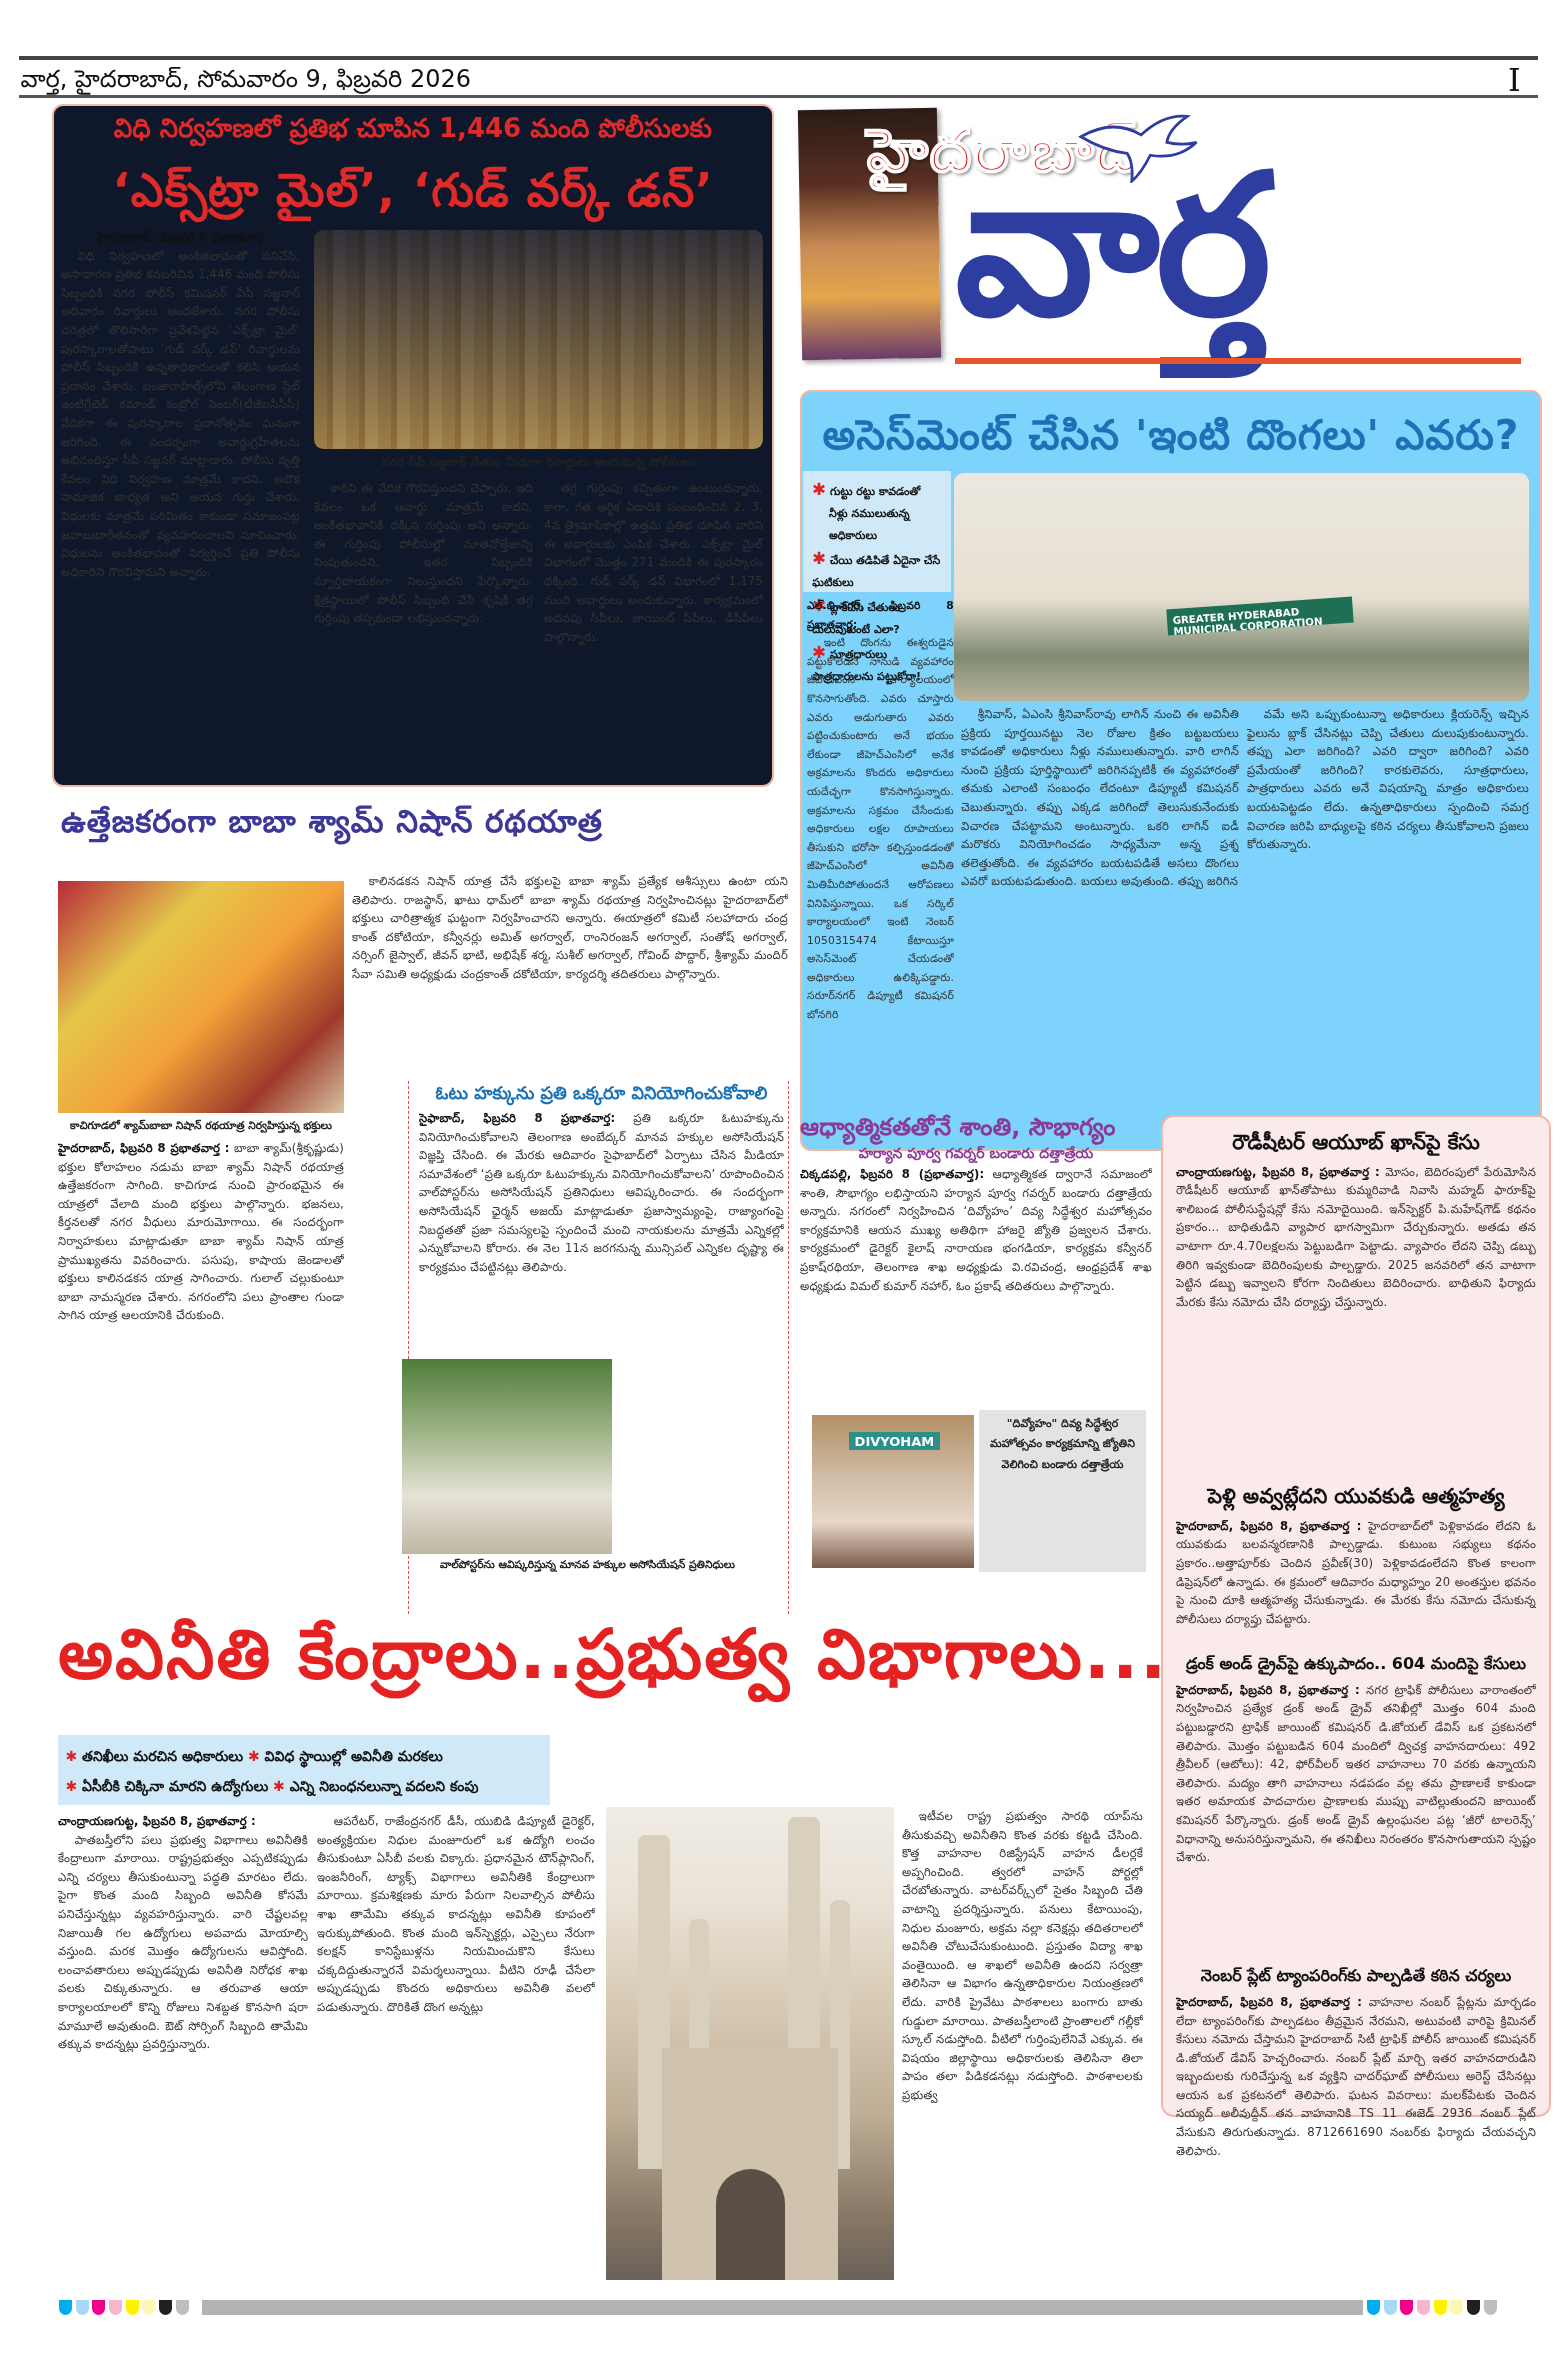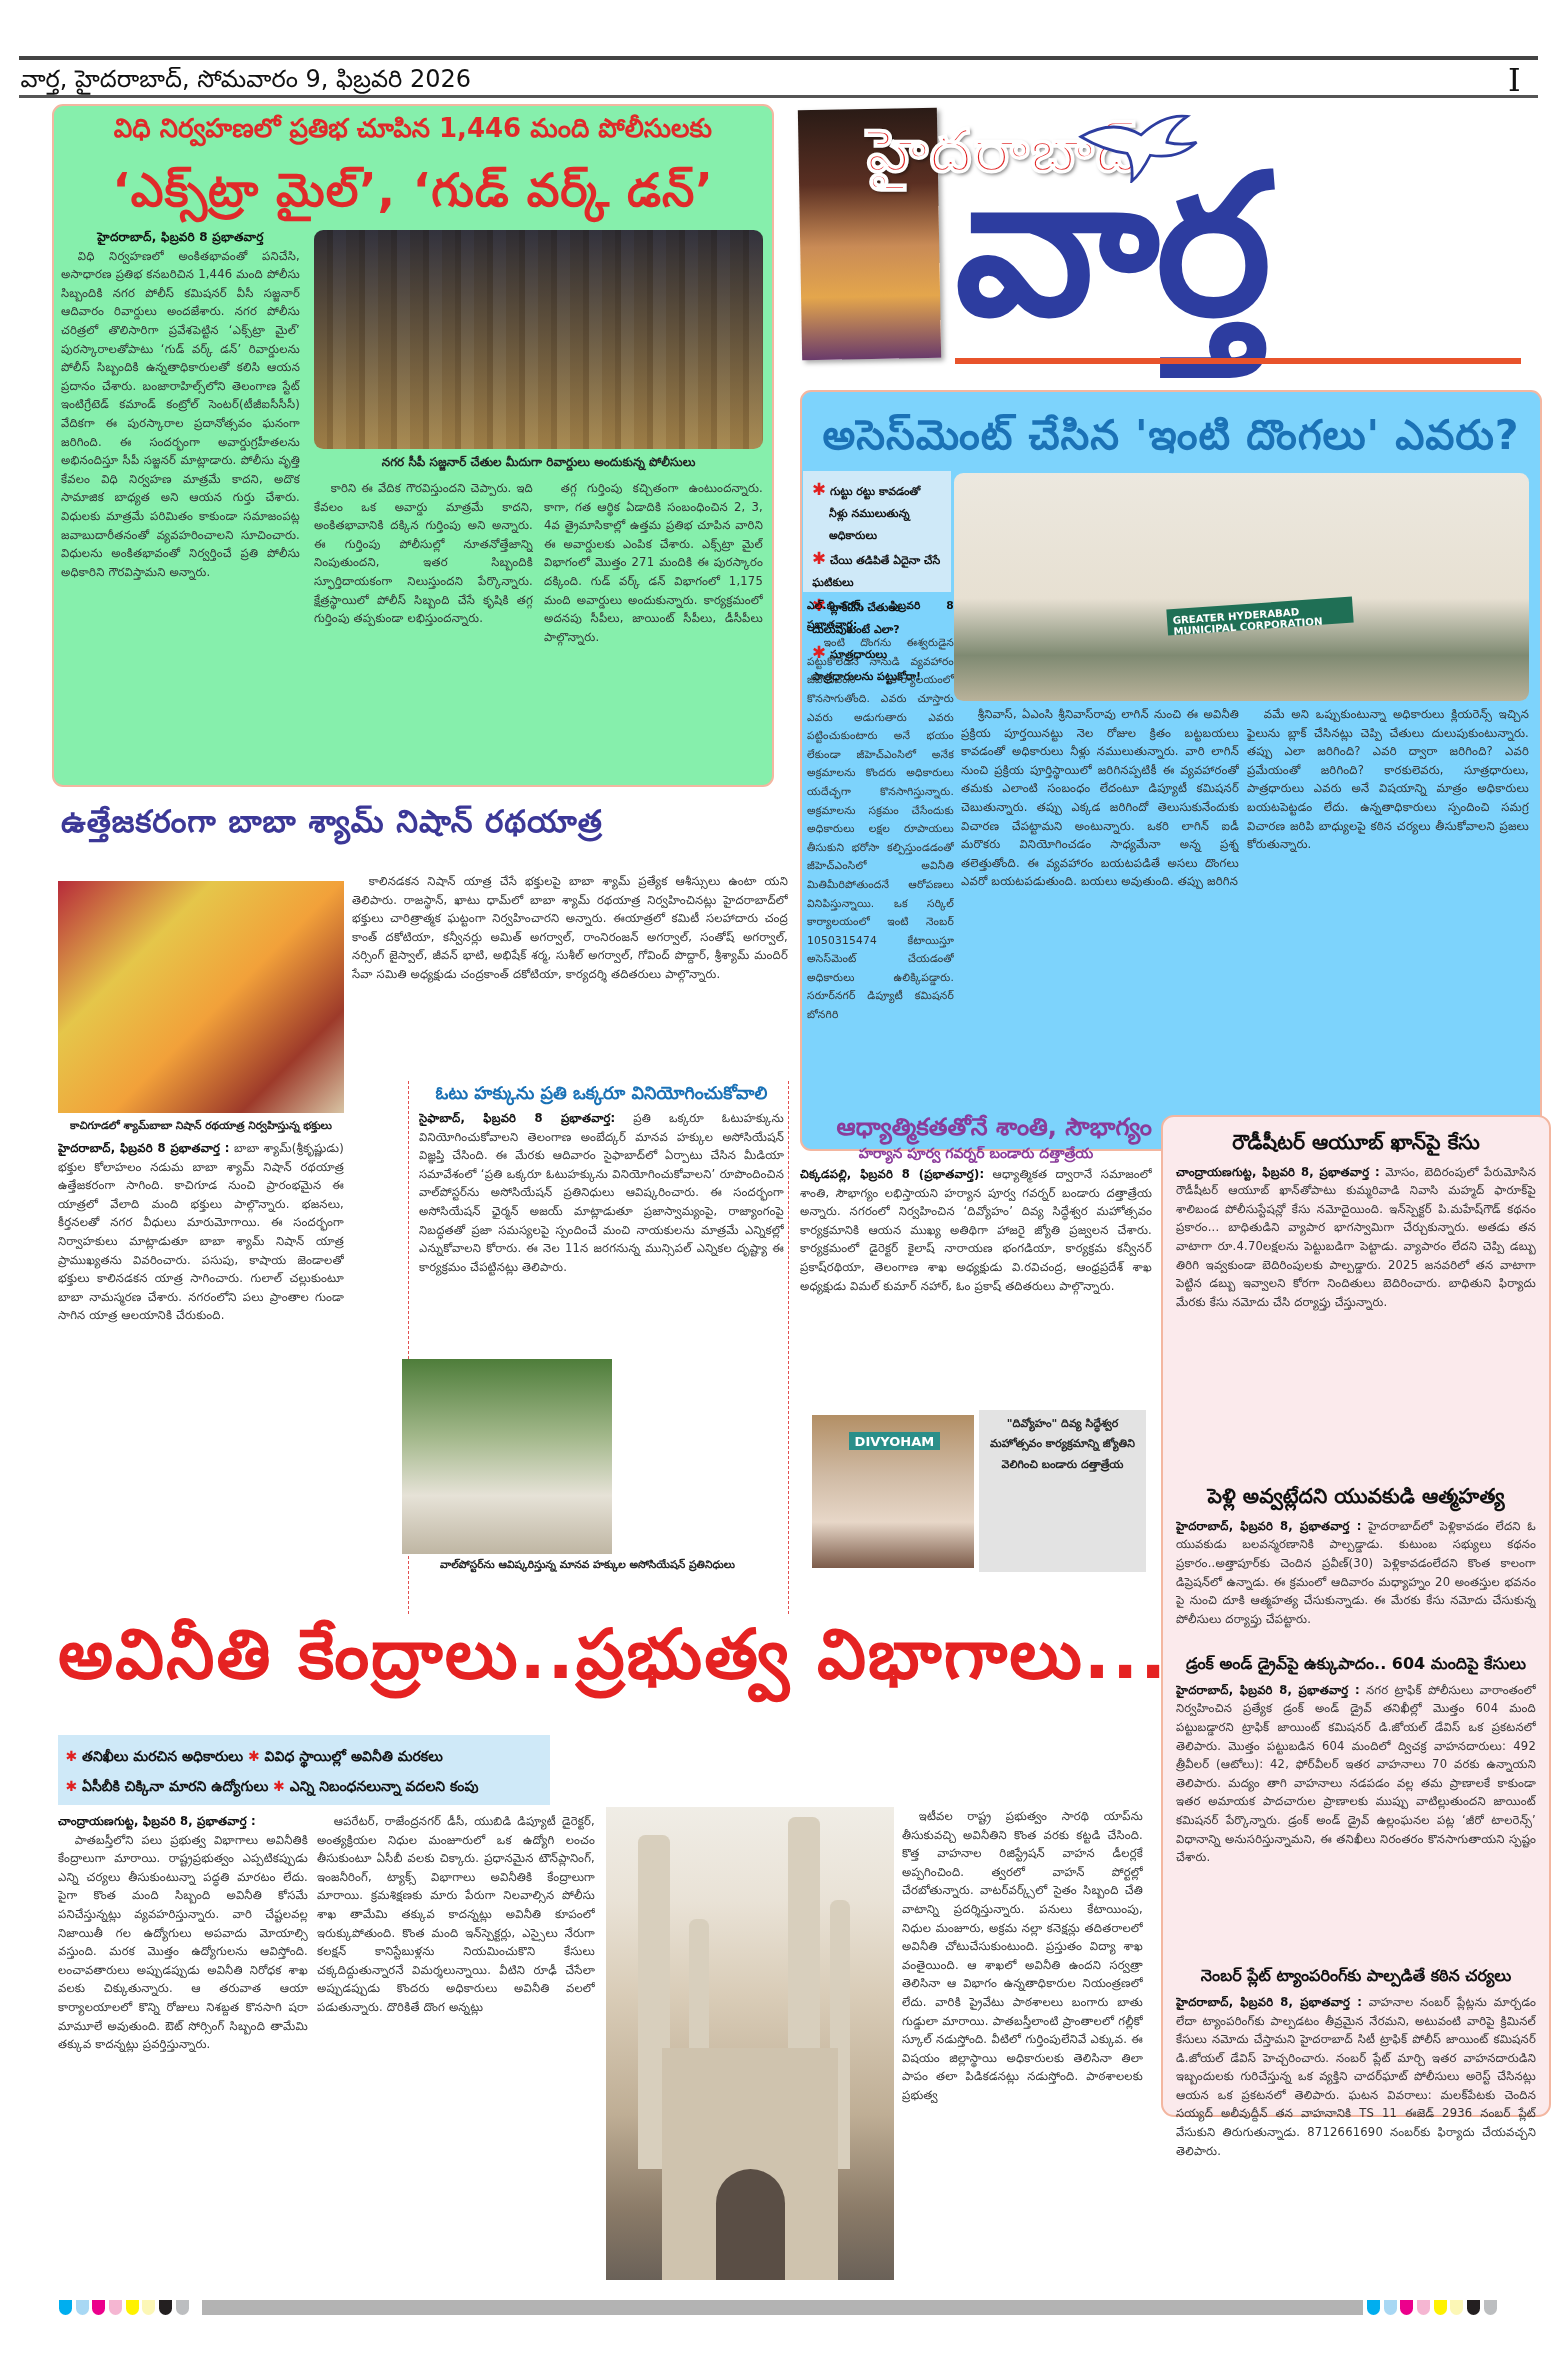--- a/index.html
+++ b/index.html
@@ -7,21 +7,21 @@
   body { font-family: "DejaVu Sans", "Liberation Sans", sans-serif; color: #222; position: relative; }
   .abs { position: absolute; }
   .txt { font-size: 11.6px; line-height: 18.6px; color: #333; text-align: justify; letter-spacing: 0.2px; }
   .txt p { text-indent: 16.7px; }
   .dateline { font-weight: bold; color: #111; }
   .rule-top { left: 18.6px; top: 56px; width: 1519px; height: 3.7px; background: #444; }
   .rule-mid { left: 18.6px; top: 95px; width: 1519px; height: 2.8px; background: #555; }
   .masthead-text { left: 20.4px; top: 65px; font-size: 24px; font-weight: normal; color: #111; }
   .page-no { left: 1508px; top: 61px; font-family: "DejaVu Serif", serif; font-size: 32px; color: #111; }
 
-  .box-police { left: 52px; top: 104px; width: 722px; height: 683px; border: 2.8px solid #f3b6a0; border-radius: 11px; background: #86efac; }
+  .box-police { left: 52px; top: 104px; width: 722px; height: 683px; border: 2.8px solid #f3b6a0; border-radius: 11px; background: #0f172a; }
   .kicker { text-align: center; color: #e02a2a; font-size: 26px; font-weight: bold; margin-top: 7.4px; }
   .headline-red { text-align: center; color: #e02a2a; font-size: 46px; font-weight: bold; margin-top: 13px; letter-spacing: 0.9px; }
   .photo { background: linear-gradient(180deg,#6b6f86 0%,#a59b86 35%,#c7b48e 60%,#9c8f7a 100%); border-radius: 9.3px; overflow: hidden; }
   .photo-police { left: 314px; top: 230px; width: 449px; height: 219px; background: repeating-linear-gradient(90deg,#c8b48c 0 13px,#b5a07a 13px 18.6px,#d7c8a6 18.6px 32px), linear-gradient(#3b3f5d,#c9b27f); background-blend-mode: multiply; }
   .caption { text-align: center; font-size: 12px; font-weight: bold; color: #222; }
 
   .logo-img { left: 800px; top: 109px; width: 139px; height: 250px; background: linear-gradient(180deg,#2a1b16 0%,#5a2f22 30%,#c98b56 55%,#e4a64c 75%,#6a3b6b 100%); transform: rotate(-1deg); box-shadow: 2.8px 2.8px 5.6px rgba(0,0,0,0.35); }
   .logo-hyd { left: 867px; top: 116px; font-size: 59px; font-weight: bold; color: #e02020; -webkit-text-stroke: 1.9px #fff; text-shadow: 1.9px 1.9px 3.7px rgba(0,0,0,0.5); letter-spacing: 1.9px; }
   .logo-vaartha { left: 955px; top: 148px; font-size: 195px; font-weight: bold; color: #2d3da0; line-height: 1; letter-spacing: -3.7px; }
   .logo-bird { left: 1076px; top: 109px; }
@@ -36,21 +36,21 @@
   .photo-ghmc { left: 954px; top: 473px; width: 575px; height: 228px; background: linear-gradient(180deg,#ece8df 0%,#e7e0d2 55%,#7f8a72 80%,#b9b29a 100%); border-radius: 9.3px; }
 
   .headline-purple { color: #3c3897; font-size: 31px; font-weight: bold; letter-spacing: 0.9px; }
   .photo-rath { left: 58px; top: 881px; width: 286px; height: 232px; background: linear-gradient(135deg,#b72a3a 0%,#e5c64a 30%,#f2a13a 55%,#9d3a2a 80%,#d8c4a4 100%); border-radius: 0; }
 
   .dashed-v { border-left: 1.9px dashed #e05050; }
   .box-vote-title { color: #1b72b6; font-size: 17.6px; font-weight: bold; }
   .photo-wall { left: 402px; top: 1359px; width: 210px; height: 195px; background: linear-gradient(180deg,#4e7d3a 0%,#a3b88b 40%,#e6e2d7 70%,#bfb6a3 100%); }
   .photo-divya { left: 812px; top: 1415px; width: 162px; height: 153px; background: linear-gradient(180deg,#b38f65 0%,#d0bba5 40%,#e7d7c8 70%,#7c5b49 100%); }
   .divya-cap { left: 976px; top: 1410px; width: 52px; height: 162px; background: #e3e3e3; font-size: 11px; font-weight: bold; text-align: center; line-height: 20.4px; padding-top: 3.7px; }
-  .spiritual-title { color: #8a3b9a; font-size: 24px; font-weight: bold; text-align: right; }
+  .spiritual-title { color: #8a3b9a; font-size: 24px; font-weight: bold; text-align: left; }
   .spiritual-sub { color: #8a3b9a; font-size: 14px; font-weight: bold; text-align: center; }
 
   .box-crime { left: 1161px; top: 1115px; width: 390px; height: 1002px; background: #fbeaec; border: 2.8px solid #f3b6a0; border-radius: 13px; }
   .crime-head { font-size: 20.4px; font-weight: bold; color: #111; text-align: center; margin: 7.4px 0 3.7px; }
   .crime-head.small { font-size: 16px; }
 
   .big-red { left: 58px; top: 1614px; font-size: 69px; font-weight: bold; color: #e52222; letter-spacing: 1.9px; }
   .bullets2 { left: 58px; top: 1735px; width: 492px; height: 70px; background: #cfe9f8; padding: 5.6px 7.4px; }
   .bullets2 div { font-size: 14px; font-weight: bold; color: #111; line-height: 30px; }
   .photo-charminar { left: 606px; top: 1807px; width: 288px; height: 473px; background: linear-gradient(180deg,#f0ede6 0%,#e9e2d6 20%,#d9ccb7 40%,#bfae95 65%,#8b7b68 85%,#6a6158 100%); }

